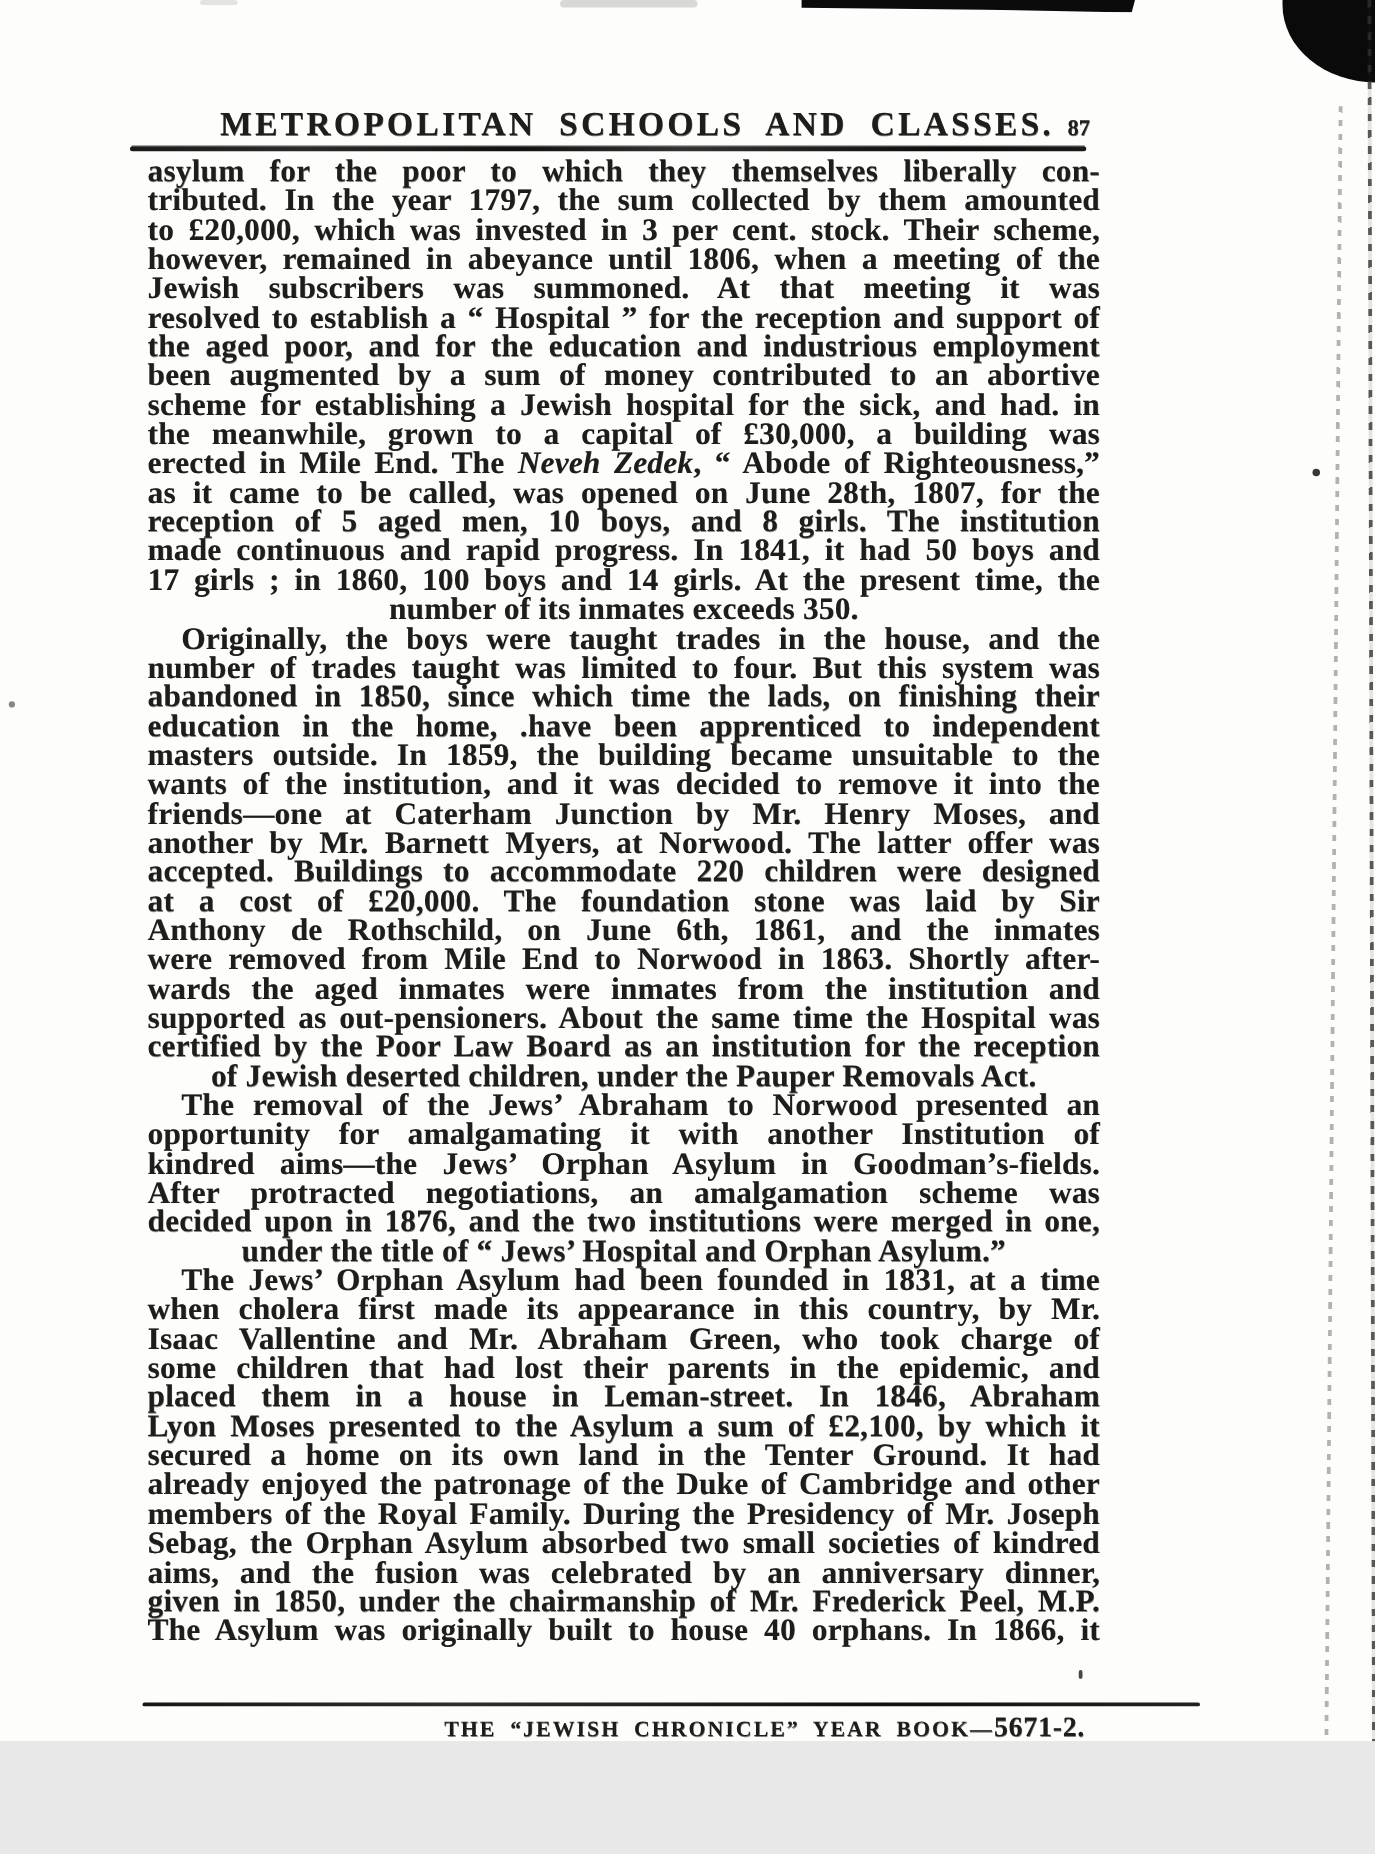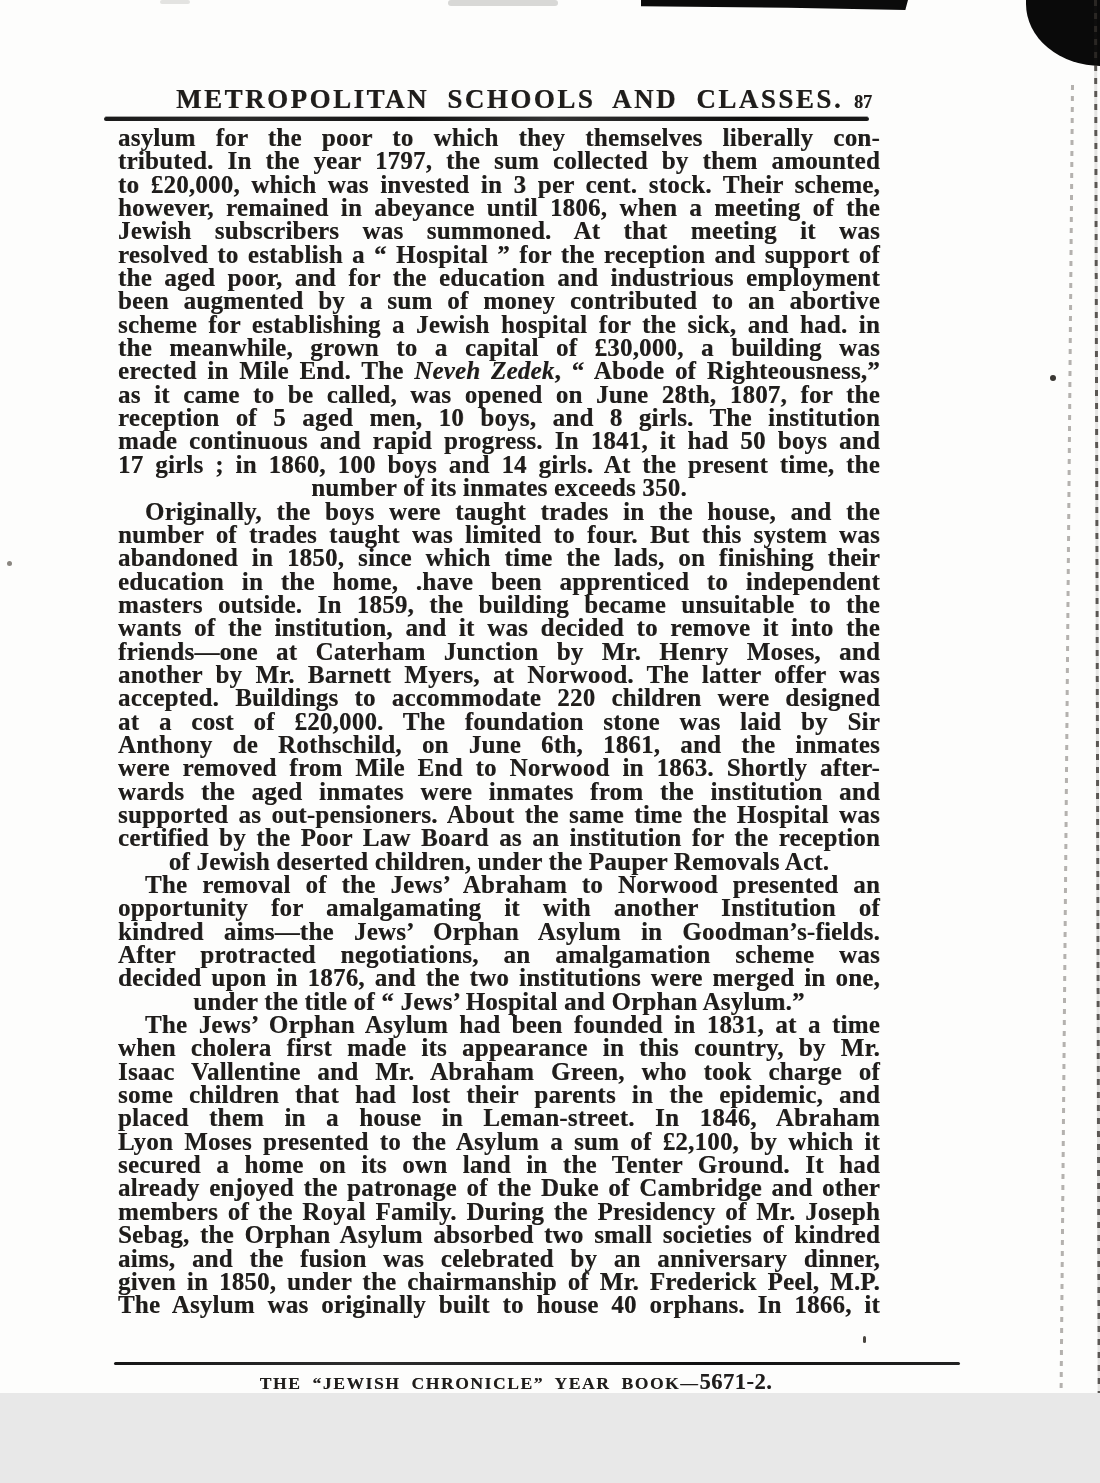--- a/index.html
+++ b/index.html
@@ -45,22 +45,22 @@
   .line.just{text-align:justify;text-align-last:justify;}
   .line.indent{padding-left:27px;}
   .line i{font-style:italic;}
   
   .footer-rule{
     position:absolute;left:114px;top:1362px;width:846px;height:3px;
     background:linear-gradient(90deg,#161616,#2e2e2e 30%,#101010 70%,#222);
     border-radius:2px;
   }
   .footer{
-    position:absolute;left:135px;top:1370px;width:762px;
-    text-align:center;
+    position:absolute;left:106px;top:1370px;width:762px;
+    text-align:right;
     font-weight:700;letter-spacing:1.6px;word-spacing:5px;
     font-size:17.5px;line-height:24px;
     text-shadow:0.35px 0.35px 0 rgba(30,28,25,.55);
   }
   .footer .num{font-size:22.5px;letter-spacing:0.5px;}
   
   .artifact{position:absolute;pointer-events:none;}
   .top-bar{
     left:641px;top:0;width:267px;height:10px;background:#0b0b0b;
     clip-path:polygon(0 0,100% 0,99% 100%,55% 78%,0 62%);

